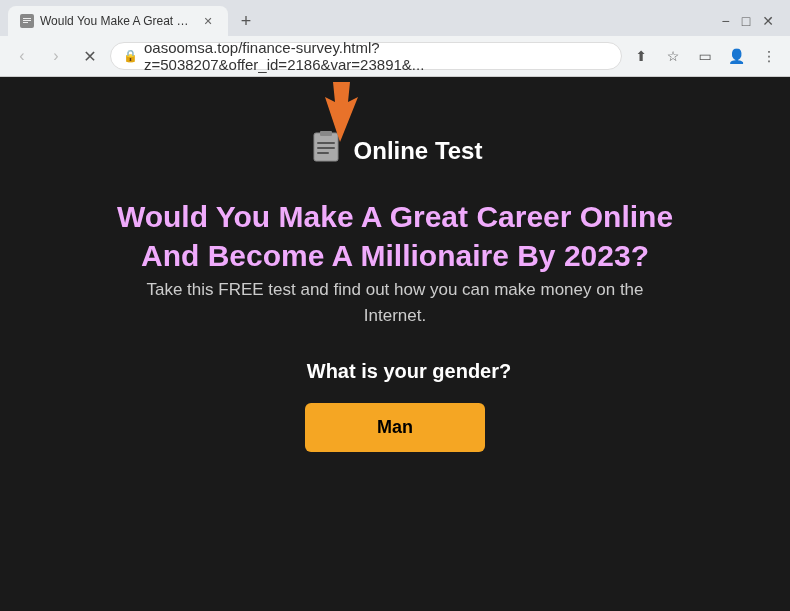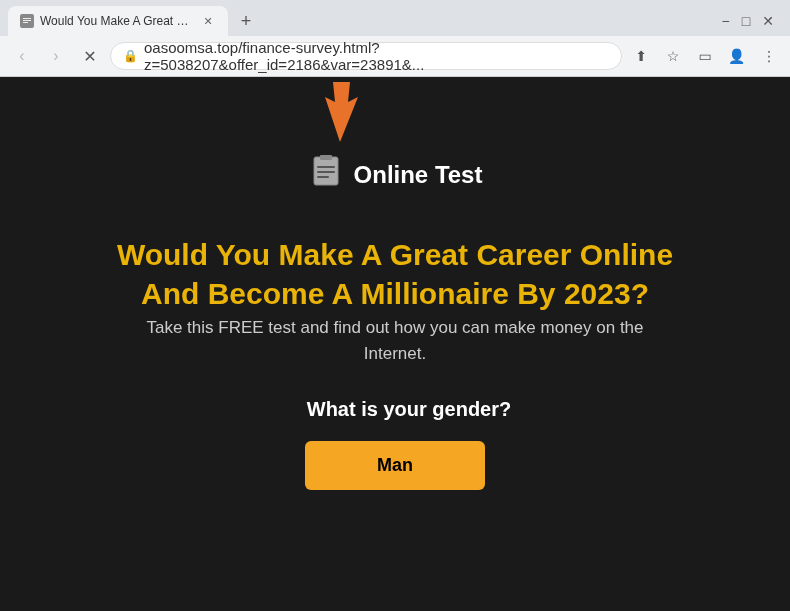--- a/index.html
+++ b/index.html
@@ -162,41 +162,41 @@
       height: 611px;
       background: #1a1a1a;
       display: flex;
       flex-direction: column;
       align-items: center;
       position: relative;
       overflow: hidden;
     }
 
     .header-section {
-      margin-top: 76px;
+      margin-top: 52px;
       display: flex;
       align-items: center;
       gap: 10px;
     }
 
     .test-icon {
       font-size: 32px;
       color: #ccc;
     }
 
     .online-test-label {
       font-size: 24px;
       color: #fff;
       font-weight: bold;
     }
 
     .main-heading {
-      margin-top: 38px;
+      margin-top: 24px;
       text-align: center;
-      color: #eab308;
+      color: #f0abfc;
       font-size: 30px;
       font-weight: bold;
       line-height: 1.3;
       padding: 0 40px;
       max-width: 680px;
     }
 
     .sub-heading {
       margin-top: 2px;
       text-align: center;

